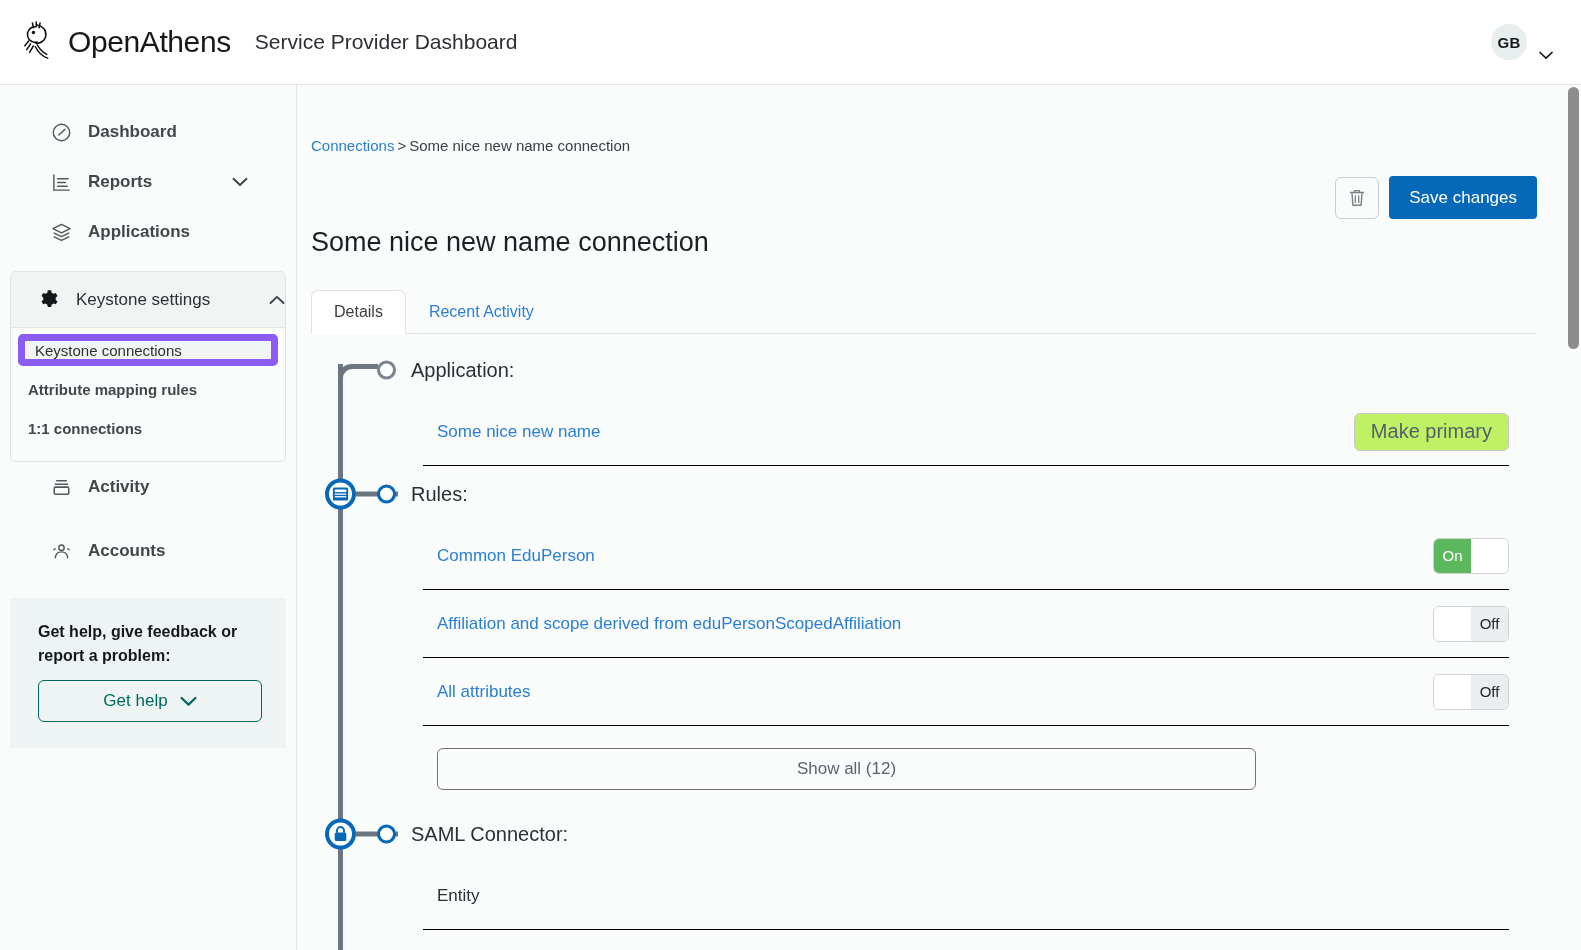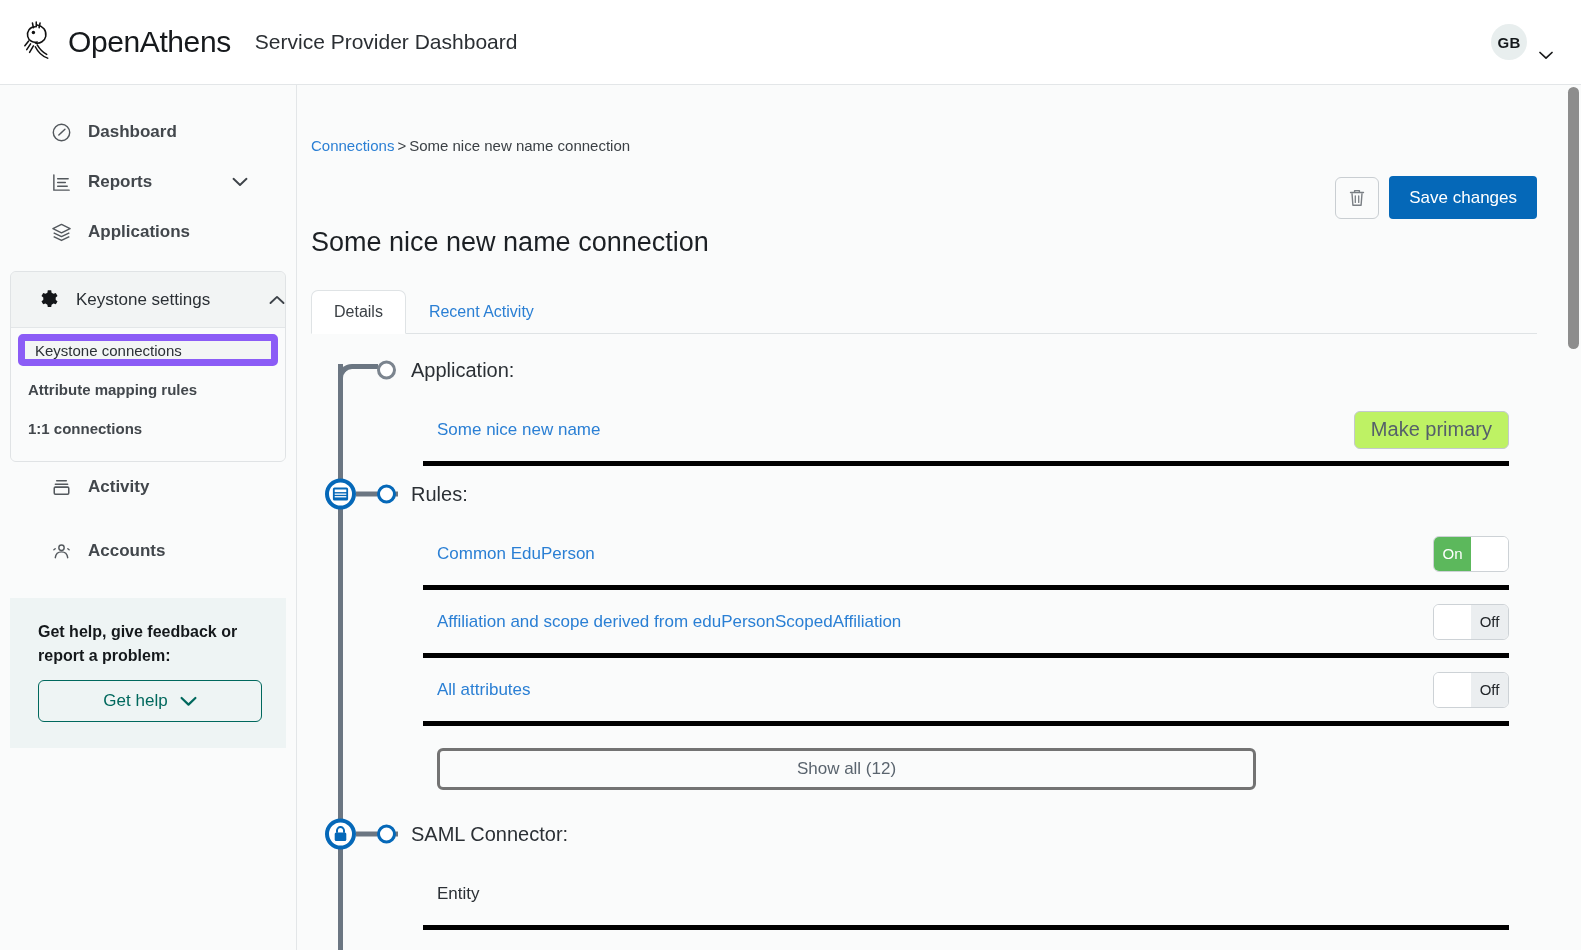--- a/index.html
+++ b/index.html
@@ -323,21 +323,21 @@
   }
   .tl-content {
     margin-left: 112px;
     padding-right: 28px;
   }
   .row {
     display: flex;
     align-items: center;
     justify-content: space-between;
     min-height: 68px;
-    border-bottom: 5px solid #000000;
+    border-bottom: 1px solid #000000;
     padding: 0 0 0 14px;
   }
   .row-link {
     font-size: 17px;
     color: #2a7fd4;
     text-decoration: none;
     cursor: pointer;
   }
   .row-text { font-size: 17px; color: #2b3035; }
   .ghost-btn {
@@ -370,21 +370,21 @@
   }
   .toggle.on .lbl { background: #5cb85c; color: #ffffff; order: 0; }
   .toggle.on .knob { order: 1; }
   .toggle.off .knob { order: 0; }
   .toggle.off .lbl { background: #ebeef0; color: #23272b; order: 1; }
 
   .showall-wrap { padding: 22px 0 16px 14px; display: flex; }
   .showall-btn {
     flex: 1;
     height: 42px;
-    border: 3px solid #737373;
+    border: 1px solid #737373;
     border-radius: 6px;
     background: #fafbfb;
     color: #5a646e;
     font-size: 17px;
     cursor: pointer;
     font-family: inherit;
     margin-right: 253px;
   }
 
   

